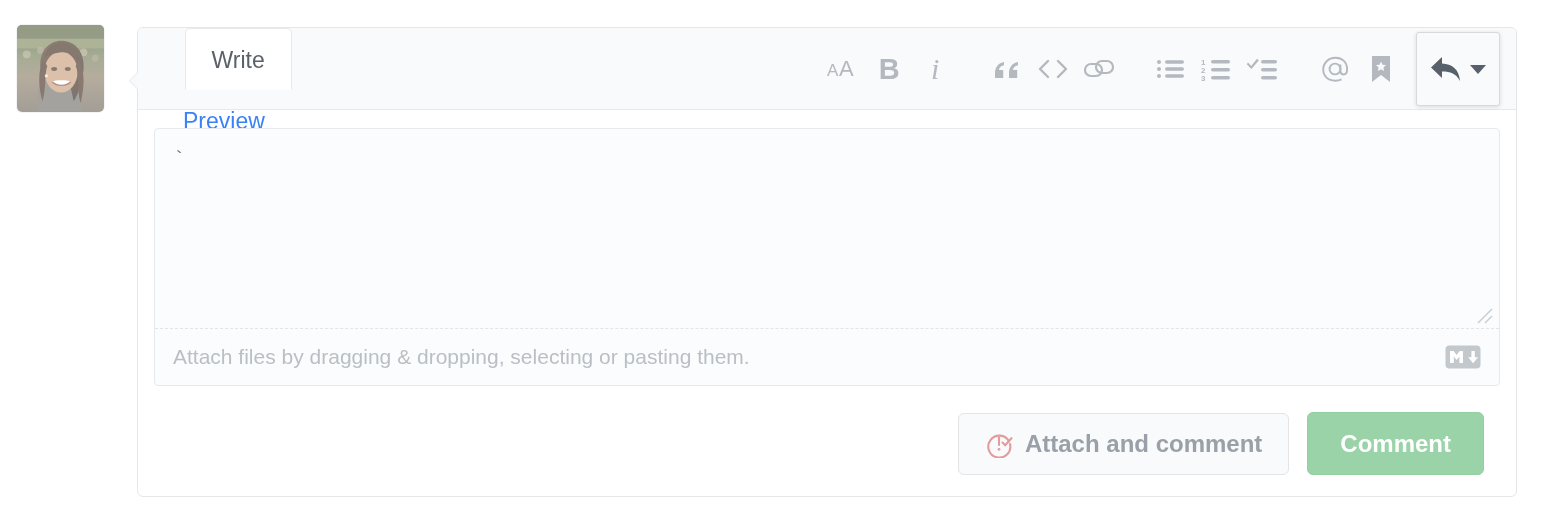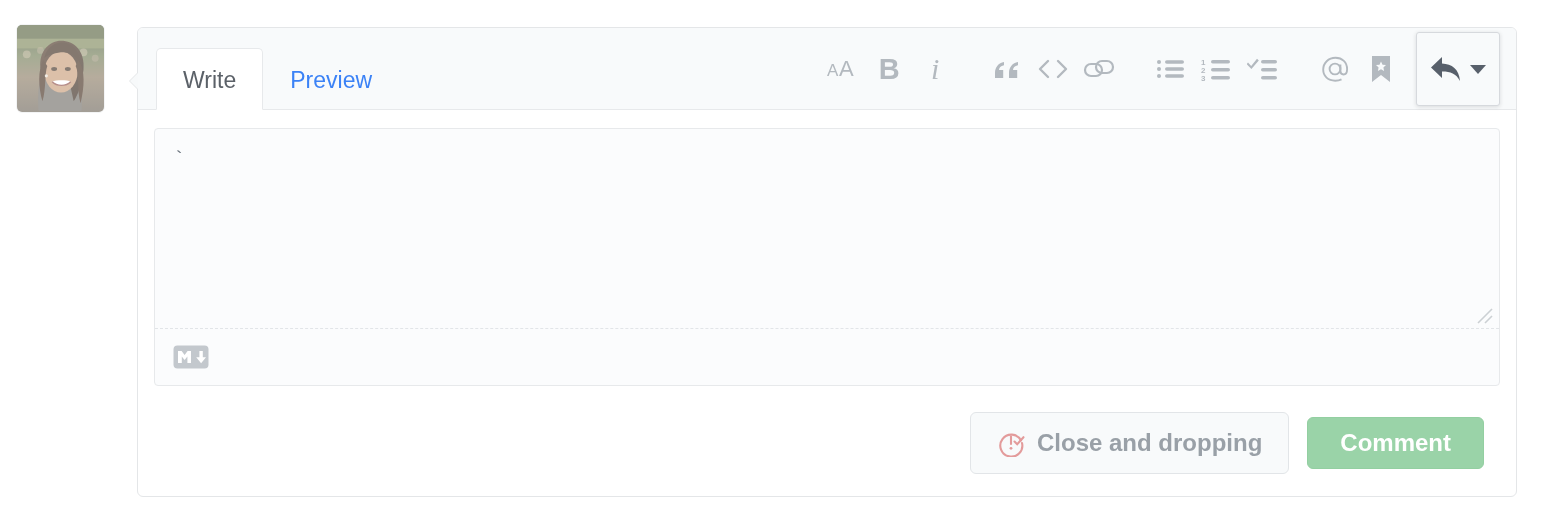--- a/index.html
+++ b/index.html
@@ -55,21 +55,21 @@
   
   .composer-header {
     position: relative;
     height: 82px;
     background: #f8fafb;
     border-bottom: 1px solid #e7e9eb;
     border-radius: 5px 5px 0 0;
     display: flex;
     align-items: flex-end;
   }
-  .tabs { display: flex; align-items: flex-end; padding-left: 18px; height: 100%; }
+  .tabs { display: flex; align-items: flex-end; padding-left: 18px; height: 100%; flex-direction: column; }
   .tab {
     font-size: 23px;
     color: #3b82f6;
     padding: 0 26px;
     height: 62px;
     line-height: 62px;
     margin-bottom: -1px;
     border: 1px solid transparent;
     border-radius: 5px 5px 0 0;
     cursor: pointer;
@@ -199,21 +199,21 @@
   .btn-close {
     height: 62px;
     padding: 0 26px;
     background: #f8fafb;
     border: 1px solid #e2e5e8;
     color: #99a0a7;
     font-size: 24px;
     font-weight: bold;
   }
   .btn-comment {
-    height: 52px;
+    height: 63px;
     padding: 0 32px;
     background: #9ad3a8;
     border: 1px solid #93cfa1;
     color: #ffffff;
     font-size: 24px;
     font-weight: bold;
   }
   .close-icon { color: #e39b9b; flex: none; }
 </style>
 </head>
@@ -371,39 +371,40 @@
         <textarea class="textarea" spellcheck="false" placeholder="Leave a comment" style="">`</textarea>
 
         <svg class="resize-grip" viewBox="0 0 20 20" stroke="currentColor" stroke-width="1.6" fill="none">
           <line x1="18" y1="4" x2="4" y2="18"></line>
           <line x1="18" y1="11" x2="11" y2="18"></line>
         </svg>
 
         <div class="dashed-sep"></div>
 
         <div class="attach-row">
+          <span class="attach-text">Attach files by dragging &amp; dropping, selecting or pasting them.</span>
           <span class="md-badge">
             <svg width="36" height="24" viewBox="0 0 36 24">
               <rect x="0.5" y="0.5" width="35" height="23" rx="4" fill="currentColor"></rect>
               <path d="M5 18V6h3.6l3 4 3-4H18v12h-3.6v-6.6l-2.8 3.6-2.8-3.6V18z" fill="#ffffff"></path>
               <path d="M26.4 6h3.4v6.2h3.2l-4.9 6-4.9-6h3.2z" fill="#ffffff"></path>
             </svg>
           </span>
         </div>
       </div>
 
       <div class="actions">
         <button class="btn btn-close">
           <svg class="close-icon" width="28" height="28" viewBox="0 0 28 28" fill="none" stroke="currentColor" stroke-width="2.1" stroke-linecap="round">
             <path d="M24 11.4A11 11 0 1 0 25 14"></path>
             <line x1="14" y1="7.5" x2="14" y2="15"></line>
             <circle cx="14" cy="19.3" r="1.4" fill="currentColor" stroke="none"></circle>
             <polyline points="17.5,12.5 20.2,15.2 26.5,8.2"></polyline>
           </svg>
-          <span>Close and dropping</span>
+          <span>Attach and comment</span>
         </button>
         <button class="btn btn-comment">
           <span>Comment</span>
         </button>
       </div>
     </div>
   </div>
 </div>
 
 </body></html>

